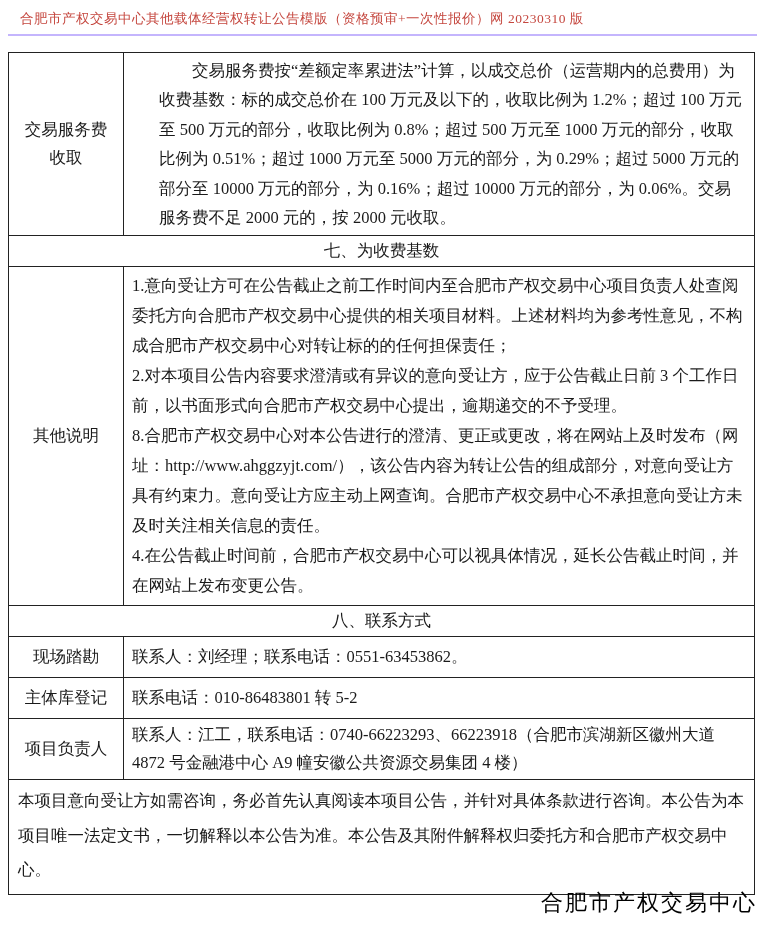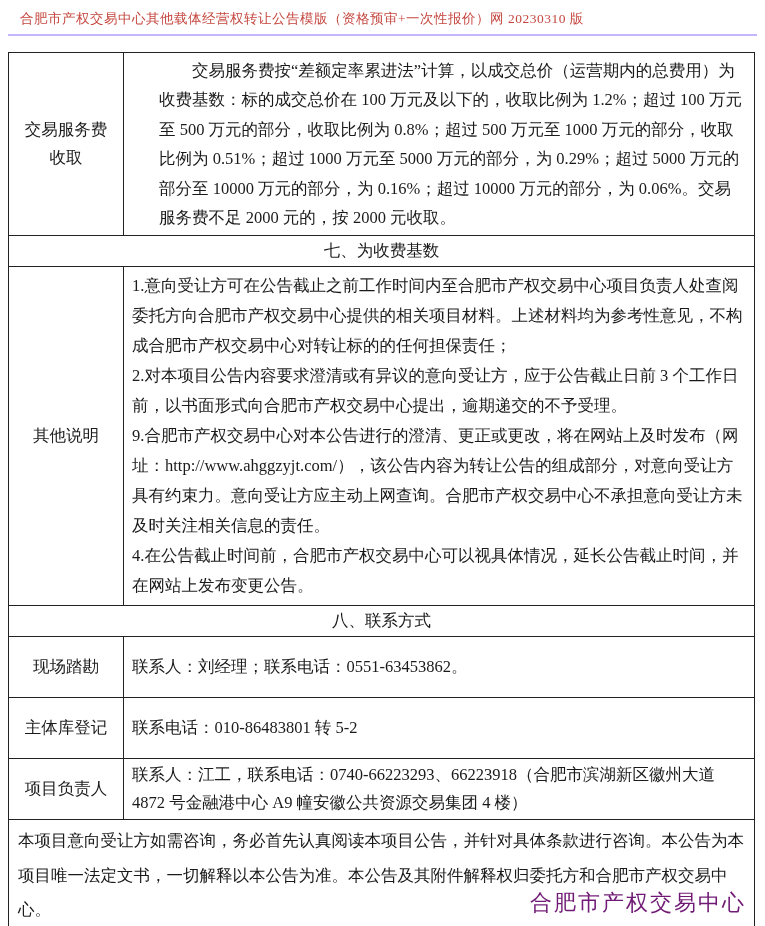--- a/index.html
+++ b/index.html
@@ -37,21 +37,21 @@
     border-collapse: collapse;
     table-layout: fixed;
     font-size: 16.5px;
   }
   table.doc-table td {
     border: 1.6px solid #222222;
     vertical-align: middle;
   }
   td.label-cell {
     width: 115px;
-    padding: 16px 13px;
+    padding: 6px 13px;
     text-align: center;
     line-height: 28px;
     margin-top: 12px;
   }
   td.content-cell {
     padding: 3px 7px 3px 8px;
     text-align: left;
     line-height: 29.4px;
   }
   td.section-cell {
@@ -66,25 +66,25 @@
   td.final-cell {
     line-height: 34.5px;
     padding: 4px 9px 6px 9px;
     text-align: left;
     font-family: Liberation Serif, serif;
   }
   
   .doc-footer {
     position: absolute;
     top: 888px;
-    right: 19px;
+    right: 8px;
     font-size: 22px;
     line-height: 30px;
     letter-spacing: 2px;
-    color: #701a75;
+    color: #000000;
   }
 </style>
 </head>
 <body>
 
 <div class="page">
 
   <div class="doc-header">合肥市产权交易中心其他载体经营权转让公告模版（资格预审+一次性报价）网 20230310 版</div>
 
   <table class="doc-table">
@@ -99,21 +99,21 @@
 
     <tr>
       <td class="section-cell" colspan="2">七、为收费基数</td>
     </tr>
 
     <tr>
       <td class="label-cell">其他说明</td>
       <td class="content-cell notes-cell">
         <div>1.意向受让方可在公告截止之前工作时间内至合肥市产权交易中心项目负责人处查阅委托方向合肥市产权交易中心提供的相关项目材料。上述材料均为参考性意见，不构成合肥市产权交易中心对转让标的的任何担保责任；</div>
         <div>2.对本项目公告内容要求澄清或有异议的意向受让方，应于公告截止日前 3 个工作日前，以书面形式向合肥市产权交易中心提出，逾期递交的不予受理。</div>
-        <div>9.合肥市产权交易中心对本公告进行的澄清、更正或更改，将在网站上及时发布（网址：http://www.ahggzyjt.com/），该公告内容为转让公告的组成部分，对意向受让方具有约束力。意向受让方应主动上网查询。合肥市产权交易中心不承担意向受让方未及时关注相关信息的责任。</div>
+        <div>8.合肥市产权交易中心对本公告进行的澄清、更正或更改，将在网站上及时发布（网址：http://www.ahggzyjt.com/），该公告内容为转让公告的组成部分，对意向受让方具有约束力。意向受让方应主动上网查询。合肥市产权交易中心不承担意向受让方未及时关注相关信息的责任。</div>
         <div>4.在公告截止时间前，合肥市产权交易中心可以视具体情况，延长公告截止时间，并在网站上发布变更公告。</div>
       </td>
     </tr>
 
     <tr>
       <td class="section-cell" colspan="2">八、联系方式</td>
     </tr>
 
     <tr>
       <td class="label-cell">现场踏勘</td>

